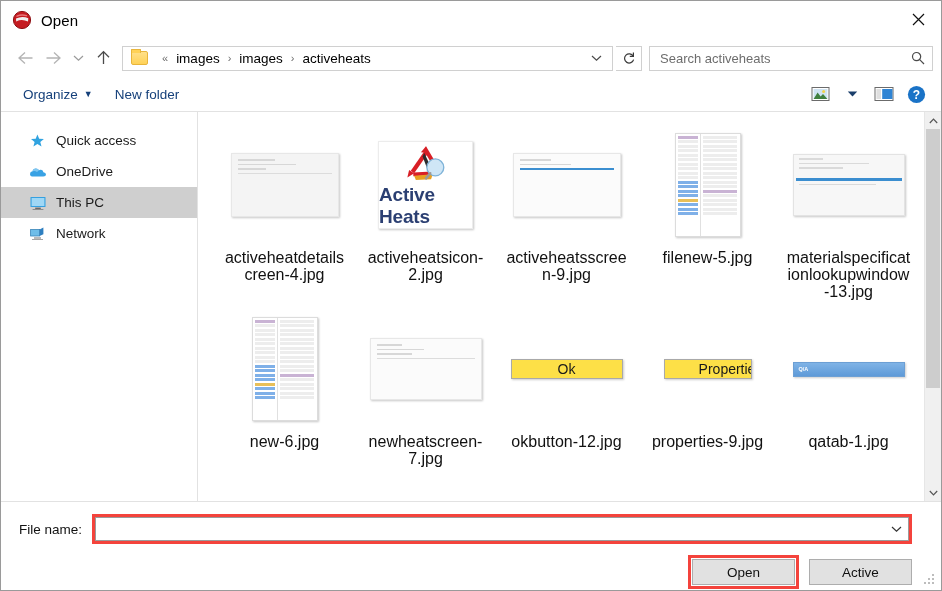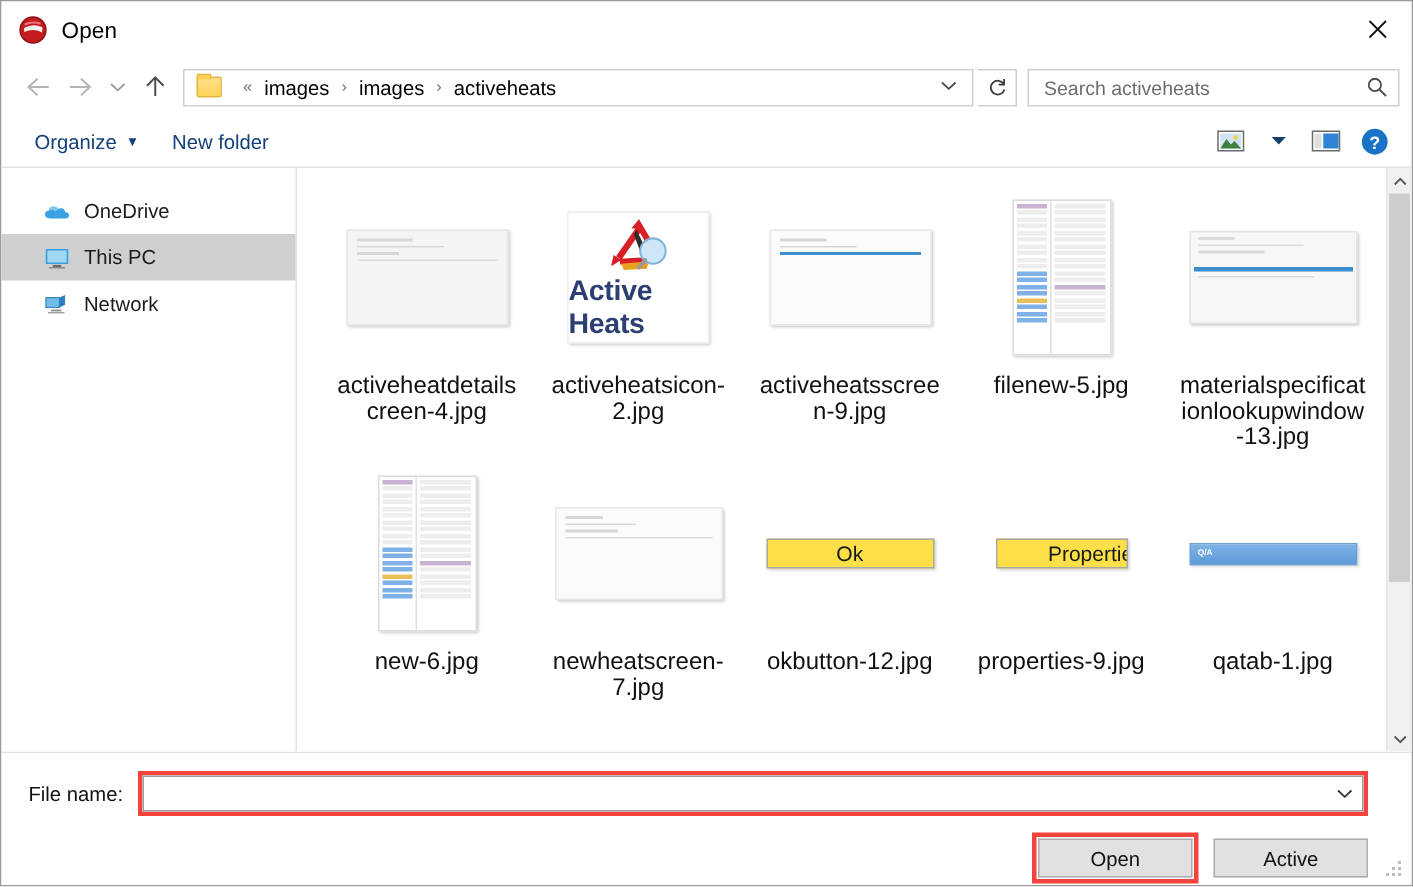--- a/index.html
+++ b/index.html
@@ -89,21 +89,21 @@
     font-size: 10px; color: #4a4a4a;
   }
   .refresh-btn {
     width: 26px; height: 25px; flex: none;
     border: 1px solid #d0d0d0; border-left: none;
     background: #fff;
     display: flex; align-items: center; justify-content: center;
     margin-right: 7px;
   }
   .searchbox {
-    width: 248px; height: 25px; flex: none;
+    width: 284px; height: 25px; flex: none;
     border: 1px solid #d0d0d0; background: #fff;
     display: flex; align-items: center;
     padding: 0 7px 0 10px;
   }
   .searchbox input {
     flex: 1; border: none; outline: none;
     font-family: "Liberation Sans", sans-serif;
     font-size: 13px; color: #222; background: transparent;
   }
   .searchbox input::placeholder { color: #6d6d6d; }
@@ -401,20 +401,28 @@
           <text x="9.5" y="14" font-family="Liberation Sans, sans-serif" font-size="12" font-weight="bold" fill="#fff" text-anchor="middle">?</text>
         </svg>
       </div>
     </div>
   </div>
 
   <div class="body">
 
     <div class="sidebar">
 
+      <div class="side-item">
+        <span class="side-ico">
+          <svg width="18" height="16" viewBox="0 0 18 16">
+            <path d="M8.4 1.4 L10.2 5.8 L14.9 6.1 L11.3 9.1 L12.5 13.6 L8.4 11 L4.4 13.6 L5.6 9.1 L2 6.1 L6.7 5.8 Z" fill="#31a3e0"></path>
+          </svg>
+        </span>
+        <span>Quick access</span>
+      </div>
 
       <div class="side-item">
         <span class="side-ico">
           <svg width="18" height="16" viewBox="0 0 18 16">
             <path d="M4.4 12.6 Q1 12.6 1 9.9 Q1 7.6 3.6 7.3 Q4 4.6 6.9 4.6 Q9.1 4.6 10 6.3 Q10.8 5.6 12 5.8 Q14.2 6.1 14.4 8.3 Q17 8.6 17 10.6 Q17 12.6 14.4 12.6 Z" fill="#39a2e4"></path>
             <path d="M3.6 7.3 Q4 4.6 6.9 4.6 Q9.1 4.6 10 6.3 L8 8 Q6.2 6.5 3.6 7.3 Z" fill="#7fc6f0"></path>
           </svg>
         </span>
         <span>OneDrive</span>
       </div>

